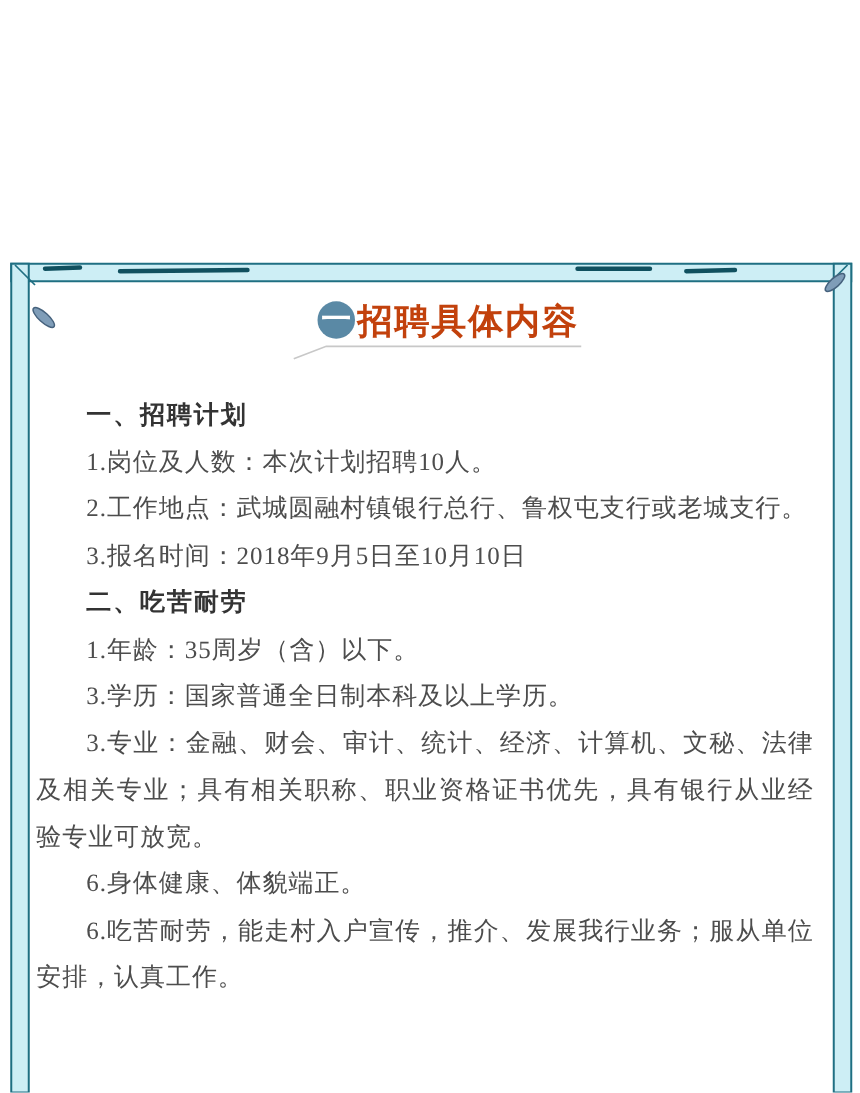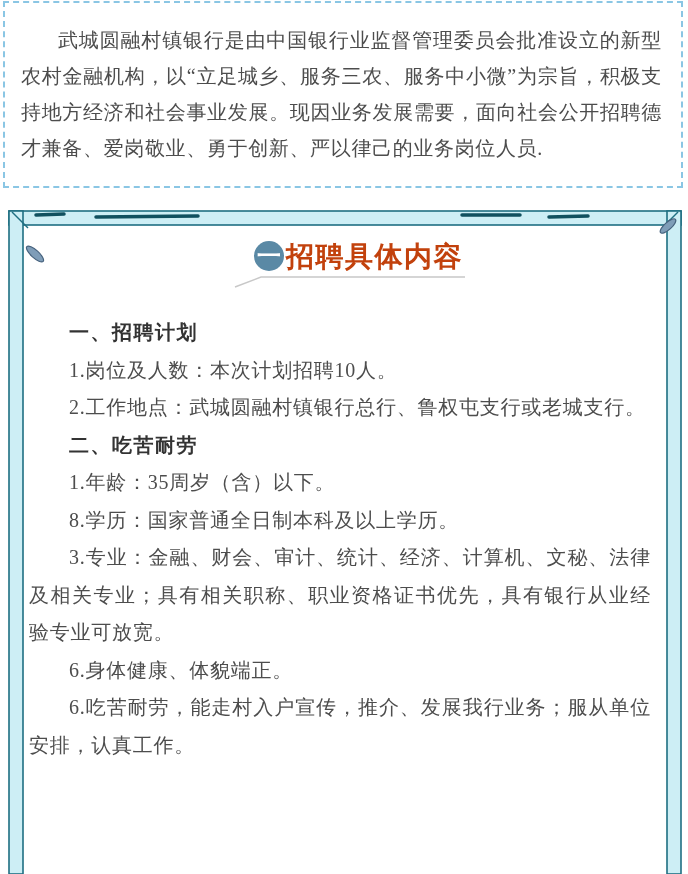--- a/index.html
+++ b/index.html
@@ -52,23 +52,20 @@
   .content p.h{
     font-family:"Liberation Sans","DejaVu Sans",sans-serif;
     font-weight:bold;color:#333333;letter-spacing:1.5px;font-size:20px;
   }
 </style>
 </head>
 <body>
 
 <div class="page">
 
-  <section class="intro-box">
-    <p class="intro-text">武城圆融村镇银行是由中国银行业监督管理委员会批准设立的新型农村金融机构，以“立足城乡、服务三农、服务中小微”为宗旨，积极支持地方经济和社会事业发展。现因业务发展需要，面向社会公开招聘德才兼备、爱岗敬业、勇于创新、严以律己的业务岗位人员.</p>
-  </section>
 
   <svg class="frame" width="688" height="668" viewBox="0 0 688 668">
 
     <rect x="9" y="5" width="672" height="14" fill="#cdeef5" stroke="#1f6f82" stroke-width="1.6"></rect>
 
     <rect x="9" y="5" width="14" height="663" fill="#cdeef5" stroke="#1f6f82" stroke-width="1.6"></rect>
 
     <rect x="667" y="5" width="14" height="663" fill="#cdeef5" stroke="#1f6f82" stroke-width="1.6"></rect>
 
     <g stroke="#10505f" stroke-width="3.5" stroke-linecap="round">
@@ -90,21 +87,22 @@
   <div class="sec-badge">一</div>
   <h1 class="sec-title">招聘具体内容</h1>
   <svg class="swoosh" width="233" height="14" viewBox="0 0 233 14">
     <polyline points="1,12 27,2 231,2" fill="none" stroke="#c8c8c8" stroke-width="1.4"></polyline>
   </svg>
 
   <div class="content">
     <p class="h">一、招聘计划</p>
     <p>1.岗位及人数：本次计划招聘10人。</p>
     <p>2.工作地点：武城圆融村镇银行总行、鲁权屯支行或老城支行。</p>
+    <p>3.报名时间：2018年9月5日至10月10日</p>
     <p class="h">二、吃苦耐劳</p>
     <p>1.年龄：35周岁（含）以下。</p>
-    <p>8.学历：国家普通全日制本科及以上学历。</p>
+    <p>3.学历：国家普通全日制本科及以上学历。</p>
     <p>3.专业：金融、财会、审计、统计、经济、计算机、文秘、法律及相关专业；具有相关职称、职业资格证书优先，具有银行从业经验专业可放宽。</p>
     <p>6.身体健康、体貌端正。</p>
     <p>6.吃苦耐劳，能走村入户宣传，推介、发展我行业务；服从单位安排，认真工作。</p>
   </div>
 
 </div>
 
 </body></html>

